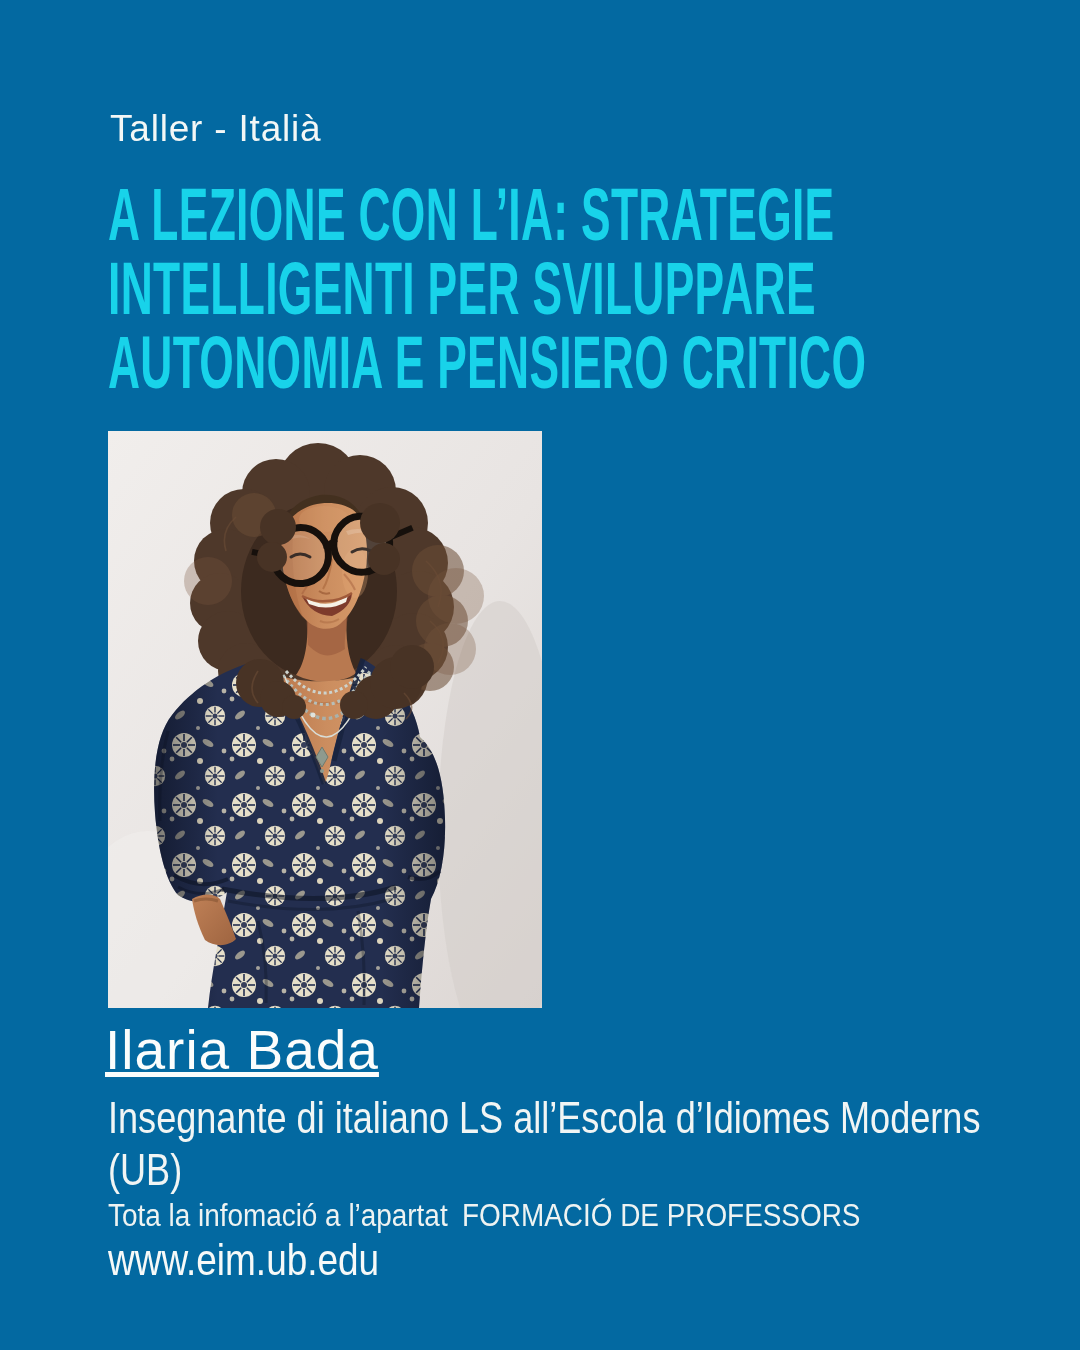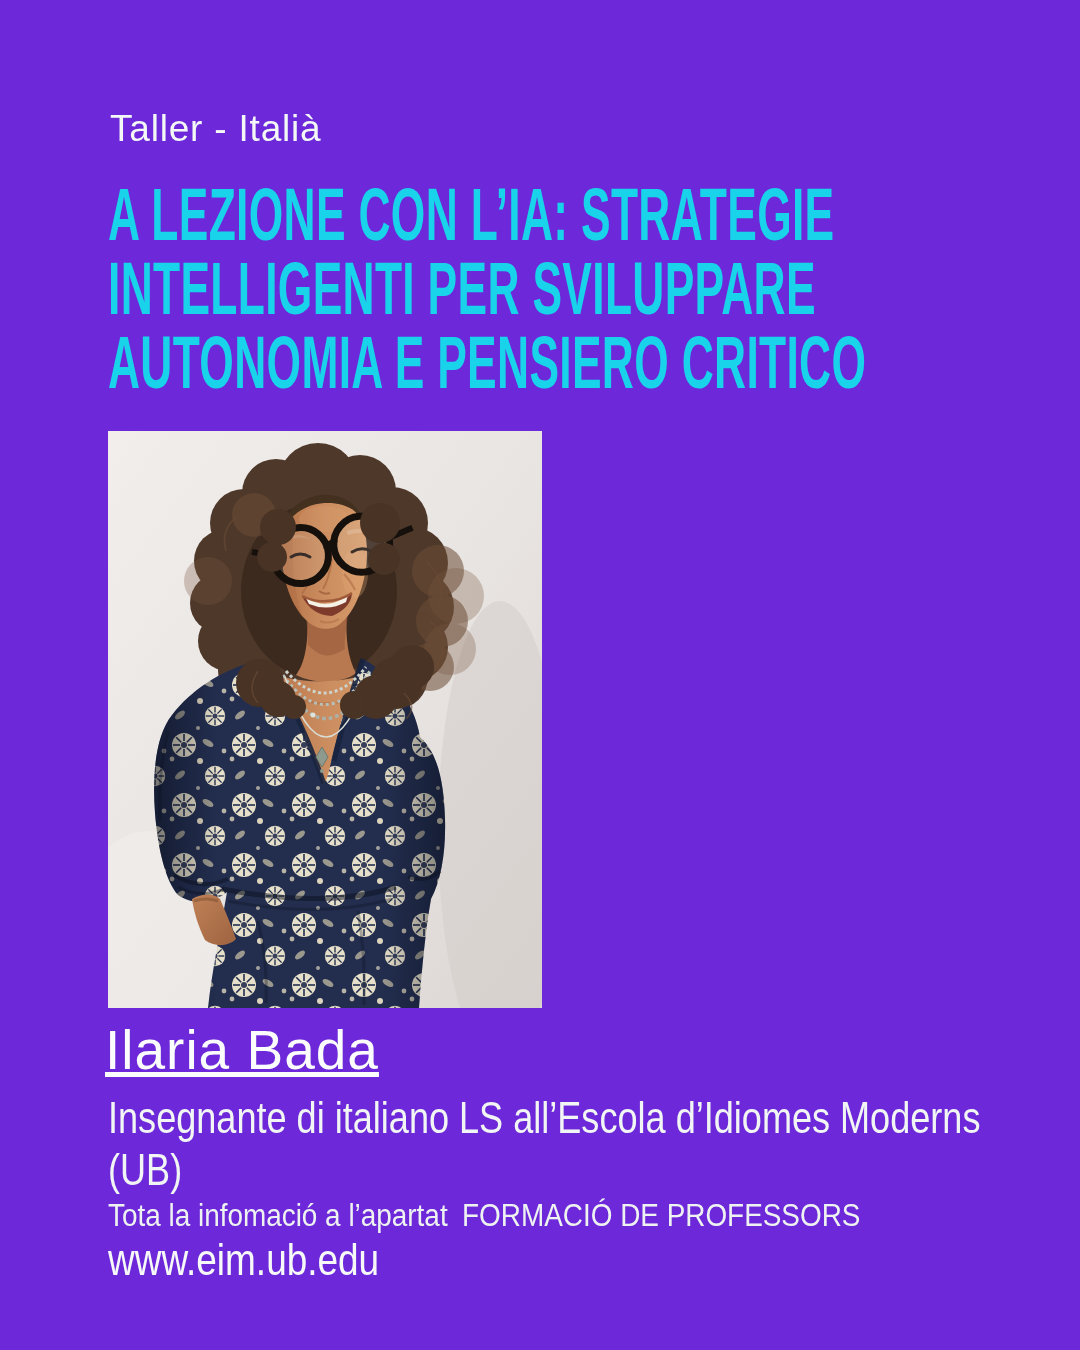--- a/index.html
+++ b/index.html
@@ -1,18 +1,18 @@
 <!DOCTYPE html>
 <html><head>
 <meta charset="utf-8">
 <style>
   html,body{margin:0;padding:0;background:#041a1c;}
   .poster{
     position:relative;width:1080px;height:1350px;overflow:hidden;
-    background:#6d28d9;font-family:"Liberation Sans",sans-serif;
+    background:#0369a1;font-family:"Liberation Sans",sans-serif;
   }
   .eyebrow{
     position:absolute;left:110px;top:108px;
     font-size:37px;letter-spacing:.8px;color:#f3f7f6;white-space:nowrap;
   }
   .title{
     position:absolute;left:108px;top:178px;margin:0;
     color:#18d3ea;font-size:74px;font-weight:700;line-height:74px;
   }
   .title-line{

